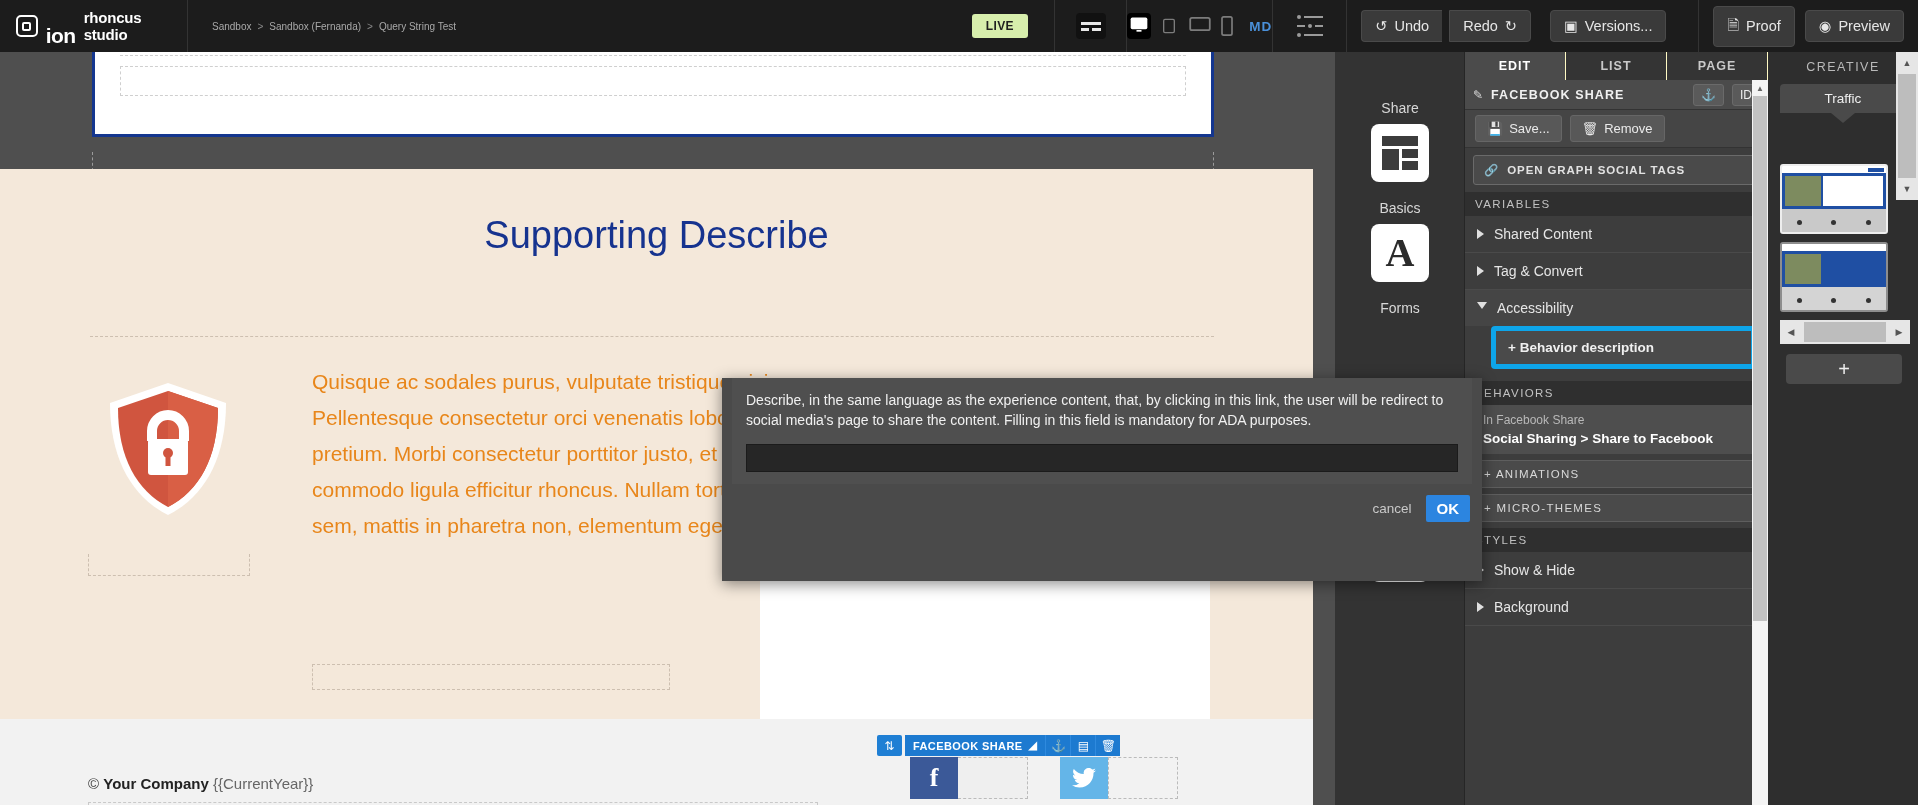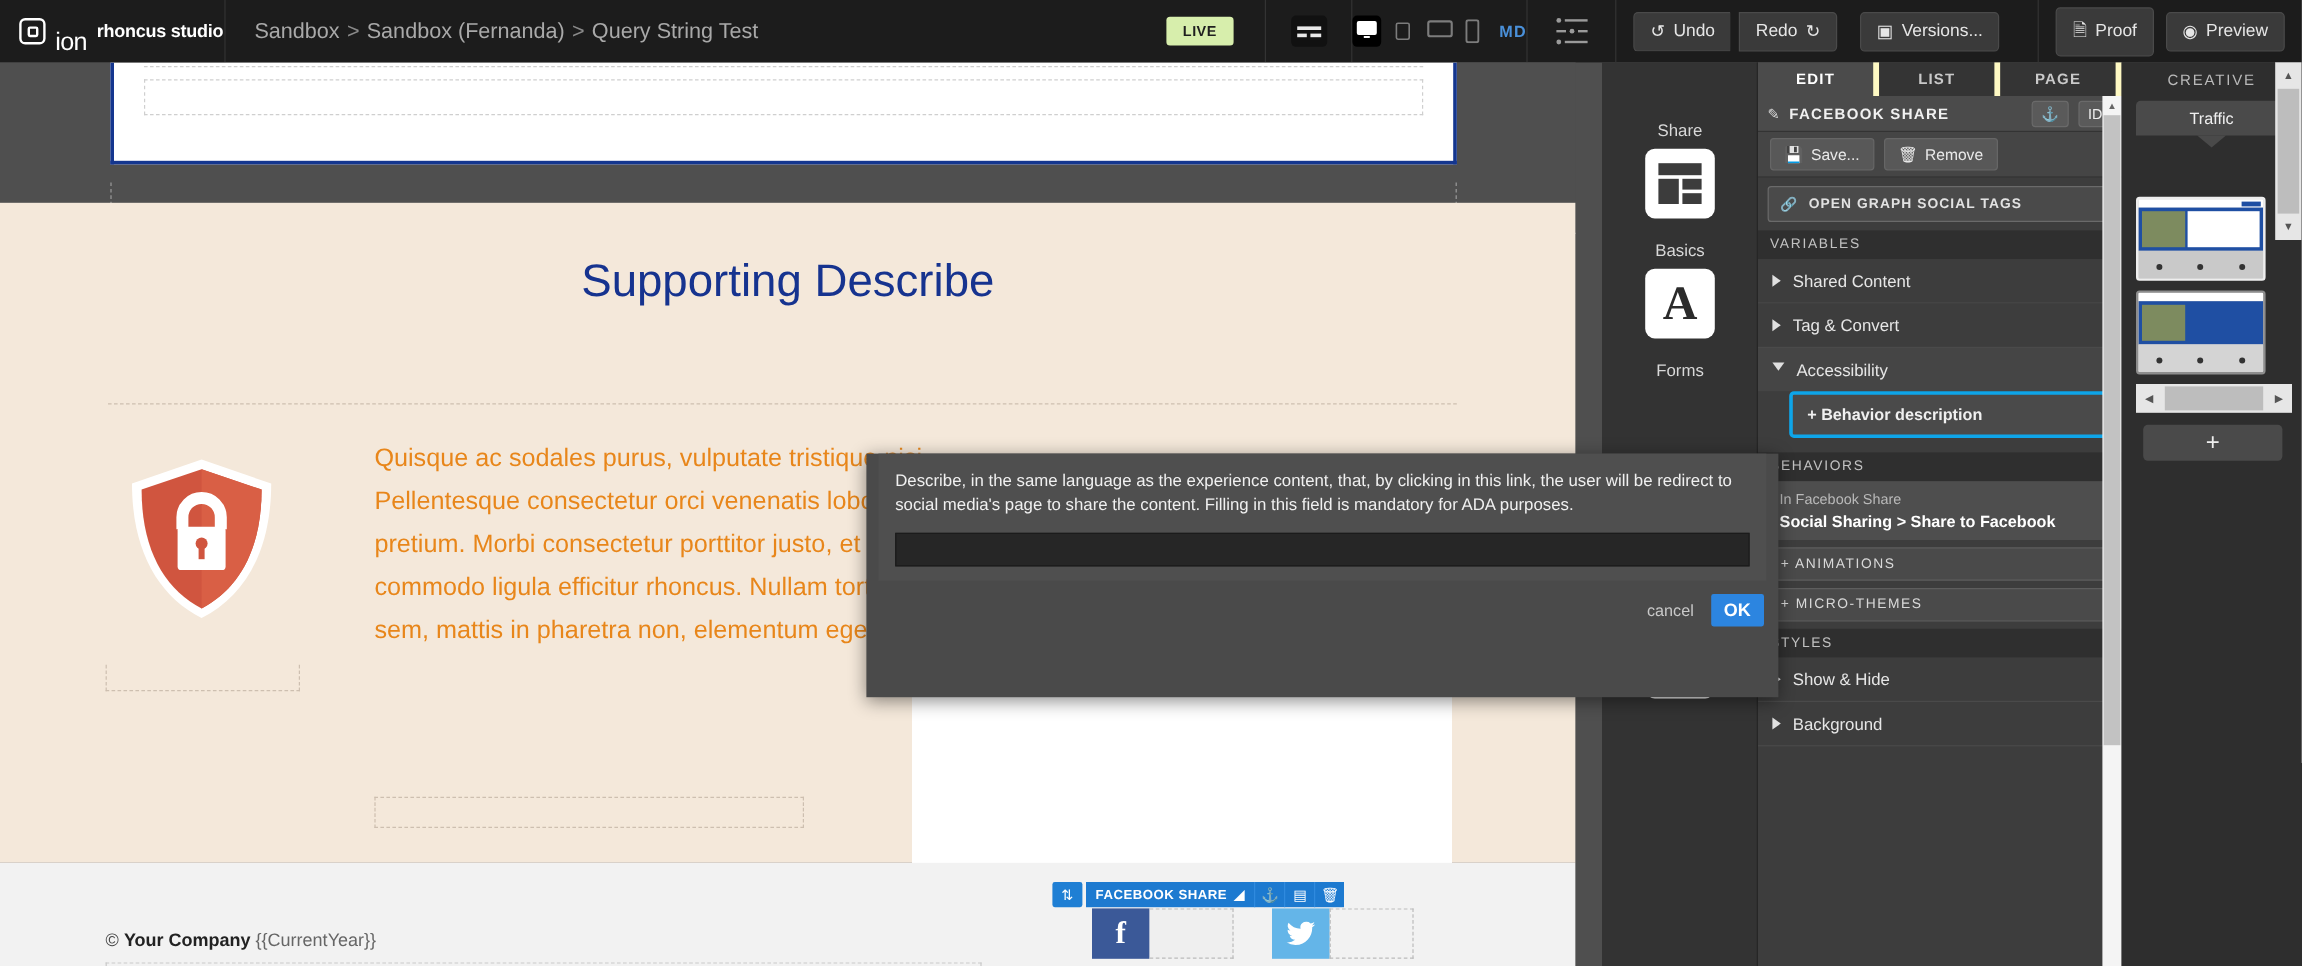--- a/index.html
+++ b/index.html
@@ -17,26 +17,26 @@
   }
   .brand {
     width: 188px; display: flex; align-items: center; gap: 8px;
     padding-left: 16px; border-right: 1px solid #333; background:#1c1c1c;
   }
   .brand-mark {
     width: 22px; height: 22px; border: 2px solid #fff; border-radius: 5px;
     display:flex; align-items:center; justify-content:center;
   }
   .brand-mark i { display:block; width:9px; height:9px; border:2px solid #fff; border-radius:2px;}
-  .brand-ion { color:#fff; font-size:21px; font-weight:normal; letter-spacing:-0.5px;margin-top:20px;}
+  .brand-ion { color:#fff; font-size:21px; font-weight:bold; letter-spacing:-0.5px;margin-top:20px;}
   .brand-studio { color:#fff; font-size:15px; font-weight:bold; letter-spacing:-0.2px;}
 
   .breadcrumb {
     flex: 0 0 auto; display:flex; align-items:center; padding-left:24px;
-    color:#a9a9a9; font-size:18px; min-width: 520px;
+    color:#a9a9a9; font-size:10px; min-width: 520px;
   }
   .crumb-sep { margin: 0 6px; color:#8a8a8a;}
 
   .tb-cell { display:flex; align-items:center; justify-content:center; border-right:1px solid #333; }
   .live-badge {
     background:#d7eeac; color:#1f1f1f; font-size:12px; font-weight:bold;
     letter-spacing:0.4px; padding:5px 14px; border-radius:3px;
   }
   .seg-live { width: 110px; margin-left: auto; }
   .seg-form { width: 72px; }
@@ -143,39 +143,39 @@
   .chat-ico { position:relative; width:38px; height:30px;}
   .chat-ico .b1 { position:absolute; left:0; top:0; width:26px; height:22px; background:#2b2b2b; border-radius:2px;}
   .chat-ico .b1:after { content:''; position:absolute; left:4px; top:22px; border-left:7px solid #2b2b2b; border-bottom:8px solid transparent;}
   .chat-ico .b2 { position:absolute; left:20px; top:5px; width:18px; height:20px; background:#2b2b2b; border-radius:2px; border-left:3px solid #fff; border-top:3px solid #fff;}
   .chat-ico .b2:after { content:''; position:absolute; right:4px; top:20px; border-right:6px solid #2b2b2b; border-bottom:7px solid transparent;}
 
   
   .rightpanel { position:absolute; left:1465px; top:52px; width:303px; height:753px; background:#3d3d3d;}
   .tabs { display:flex; height:28px; }
   .tab { flex:1; background:#343434; color:#c9c9c9; font-size:12.5px; font-weight:bold; letter-spacing:1px;
-         display:flex; align-items:center; justify-content:center; border-right:5px solid #fef9c3;}
+         display:flex; align-items:center; justify-content:center; border-right:1px solid #fef9c3;}
   .tab.active { background:#4b4b4b; color:#fff;}
   .panel-head { height:30px; background:#4b4b4b; display:flex; align-items:center; padding:0 8px; gap:8px; border-bottom:1px solid #333;}
   .panel-head .title { color:#f0f0f0; font-size:12.5px; font-weight:bold; letter-spacing:1.1px; flex:1;}
   .head-btn { background:#5a5a5a; border:1px solid #6a6a6a; border-radius:3px; color:#eee; font-size:12px;
               padding:3px 7px; display:flex; align-items:center; justify-content:center; min-width:26px; height:22px;}
   .actions { height:38px; background:#454545; display:flex; align-items:center; gap:8px; padding:0 10px; border-bottom:1px solid #333;}
   .act-btn { background:#585858; border:1px solid #666; border-radius:3px; color:#eaeaea; font-size:13px;
              padding:5px 11px; display:flex; align-items:center; gap:6px;}
   .og-bar { margin:7px 8px; background:#4a4a4a; border:1px solid #6a6a6a; border-radius:3px;
             color:#e2e2e2; font-size:11.5px; font-weight:bold; letter-spacing:0.9px;
             padding:7px 10px; display:flex; align-items:center; gap:8px;}
   .sec-head { background:#2f2f2f; color:#c2c2c2; font-size:11.5px; letter-spacing:1.4px; padding:6px 10px;}
   .acc-row { color:#e6e6e6; font-size:14px; padding:10px 12px; border-bottom:1px solid #4a4a4a;
              display:flex; align-items:center; gap:10px; background:#3d3d3d;}
   .acc-row.open { background:#454545; border-bottom:none; }
   .tri { width:0; height:0; border-left:7px solid #e0e0e0; border-top:5px solid transparent; border-bottom:5px solid transparent;}
   .tri.down { border-left:5px solid transparent; border-right:5px solid transparent; border-top:7px solid #e0e0e0;}
-  .sub-btn { margin:0 12px 12px 26px; background:#4a4a4a; border:3px solid #0ea5e9; border-radius:4px;
+  .sub-btn { margin:0 12px 12px 26px; background:#4a4a4a; border:5px solid #0ea5e9; border-radius:4px;
              color:#f0f0f0; font-size:13.5px; font-weight:bold; padding:9px 12px;}
   .beh-card { background:#4e4e4e; margin:0 8px; padding:8px 10px; }
   .beh-sub { color:#b9b9b9; font-size:12px; margin-bottom:4px;}
   .beh-main { color:#fff; font-size:13.5px; font-weight:bold;}
   .coll-bar { margin:6px 8px; background:#4a4a4a; border:1px solid #5e5e5e; border-radius:3px;
               color:#d8d8d8; font-size:11.5px; letter-spacing:1.3px; padding:7px 10px;}
   .rp-scroll { position:absolute; right:0; top:28px; width:16px; bottom:0; background:#f4f4f4;}
   .rp-scroll .arw { height:16px; display:flex; align-items:center; justify-content:center; font-size:8px; color:#666;}
   .rp-thumb { position:absolute; left:1px; top:16px; width:14px; height:525px; background:#c2c2c2;}
 

